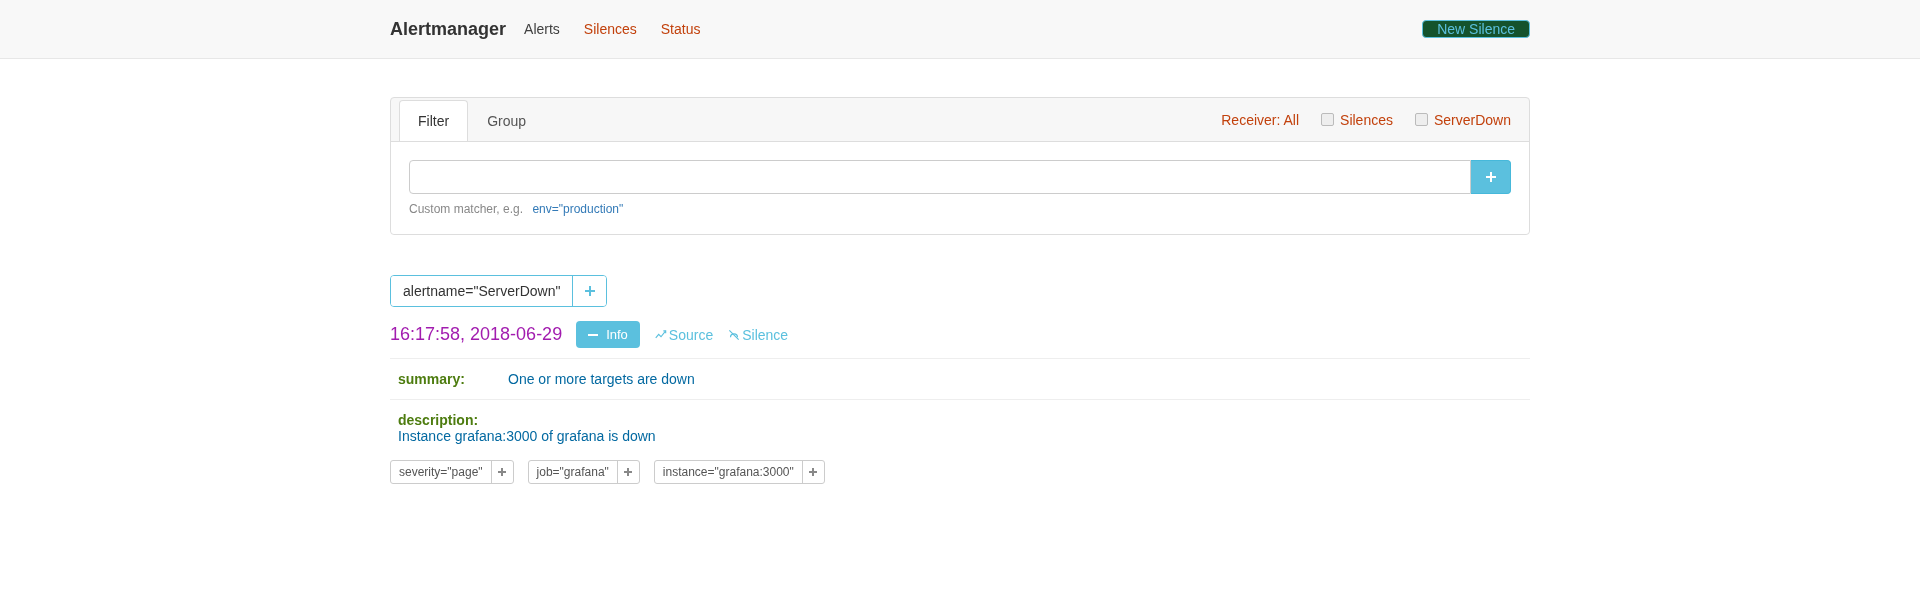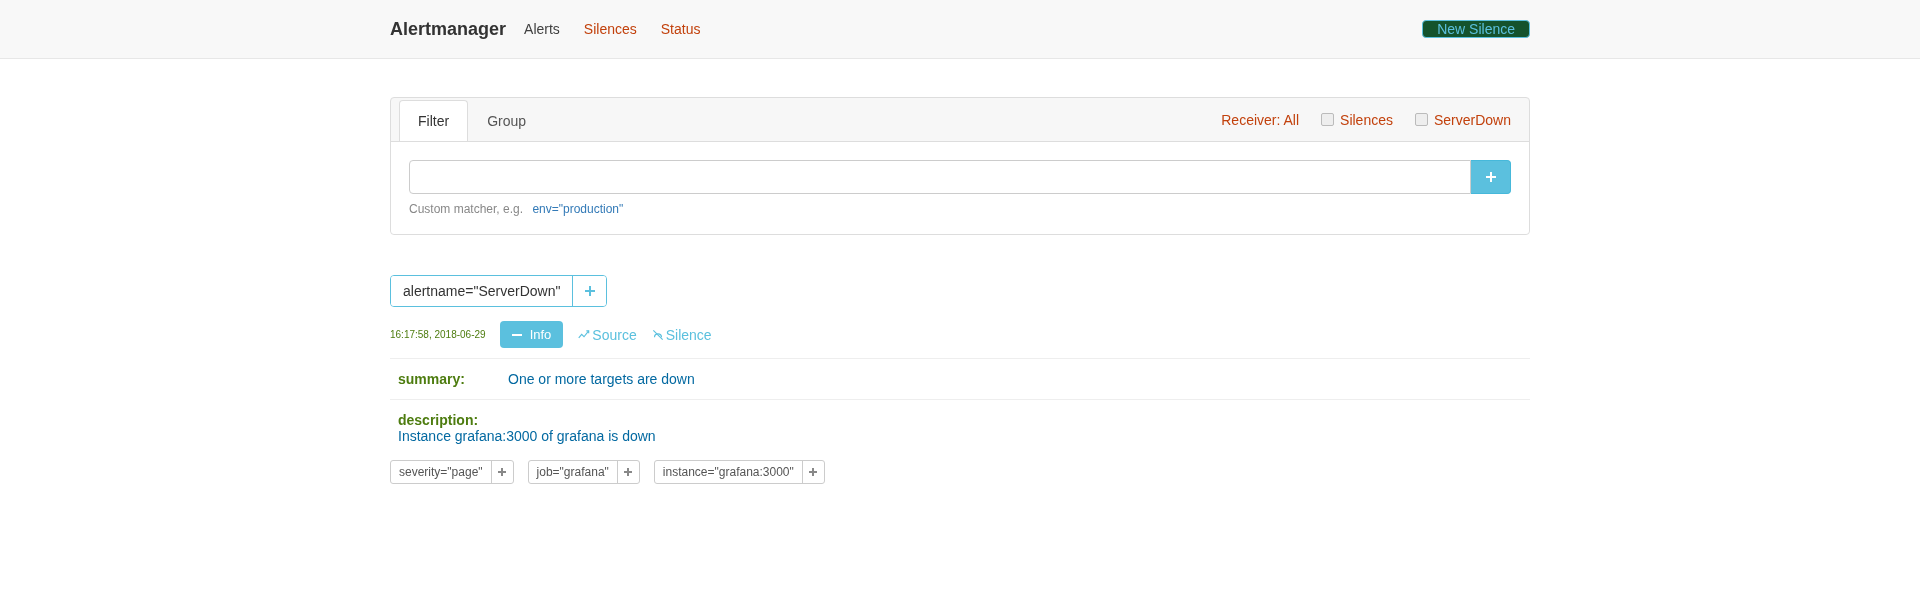--- a/index.html
+++ b/index.html
@@ -193,22 +193,22 @@
   
   .alert-row {
     margin-top: 14px;
     display: flex;
     align-items: center;
     border-bottom: 1px solid #eee;
     padding-bottom: 10px;
     gap: 14px;
   }
   .alert-time {
-    font-size: 10px;
-    color: #4d7c0f;
+    font-size: 18px;
+    color: #a21caf;
   }
   .info-btn {
     background: #5bc0de;
     color: #fff;
     border: none;
     border-radius: 4px;
     padding: 6px 12px;
     font-size: 13px;
     display: inline-flex;
     align-items: center;

